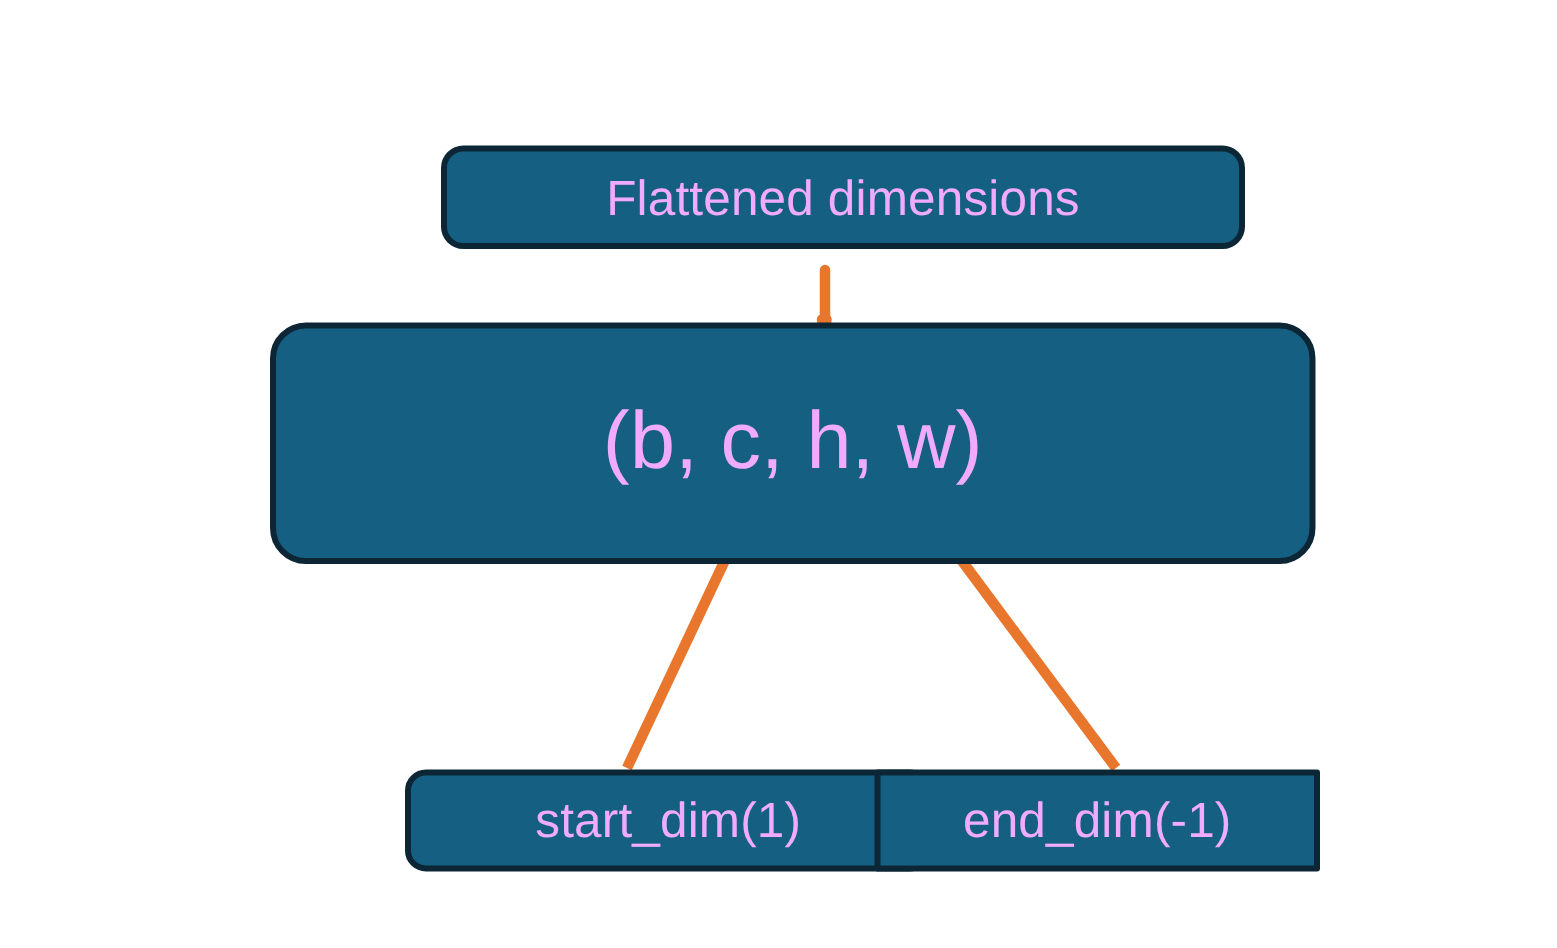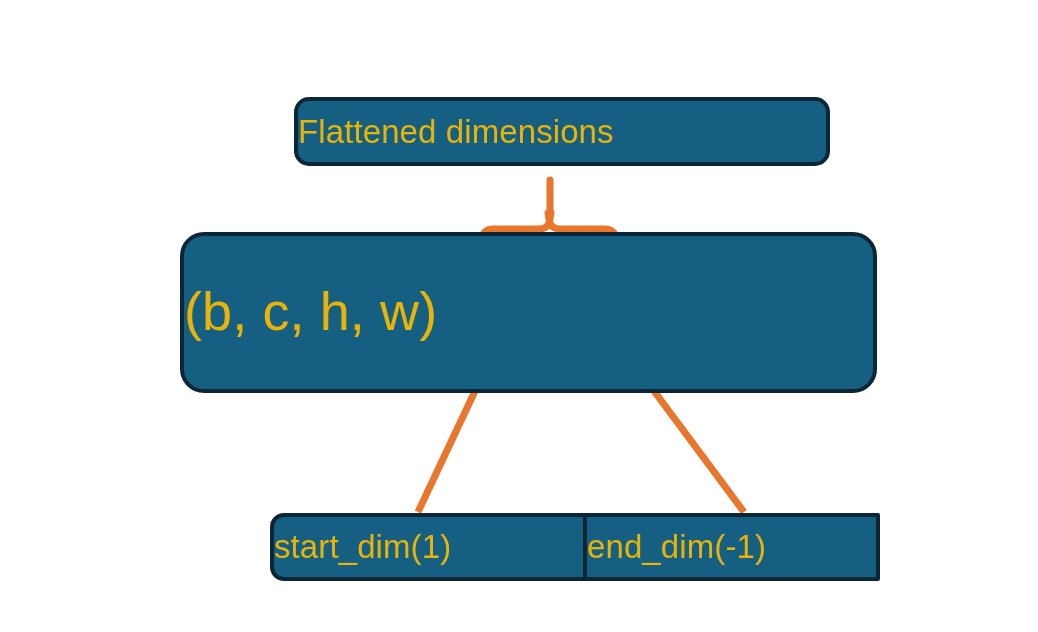--- a/index.html
+++ b/index.html
@@ -17,22 +17,22 @@
     background: #ffffff;
     overflow: hidden;
   }
   .node {
     position: absolute;
     box-sizing: border-box;
     background: #156082;
     border: 4px solid #0d2636;
     display: flex;
     align-items: center;
-    justify-content: flex-start;
-    color: #eab308;
+    justify-content: center;
+    color: #f0abfc;
     font-family: "Liberation Sans", sans-serif;
     font-weight: 400;
     letter-spacing: 0.1px;
     white-space: nowrap;
     user-select: none;
   }
   #node-flattened {
     left: 294px;
     top: 97px;
     width: 536px;
@@ -40,21 +40,20 @@
     border-radius: 15px;
     font-size: 33px;
   }
   #node-shape {
     left: 180px;
     top: 215px;
     width: 697px;
     height: 161px;
     border-radius: 24px;
     font-size: 54px;
-    margin-top: 17px;
   }
   #node-shape .shape-text {
     transform: translateY(-2px);
   }
   #node-start {
     left: 270px;
     top: 513px;
     width: 351px;
     height: 68px;
     border-radius: 14px;

